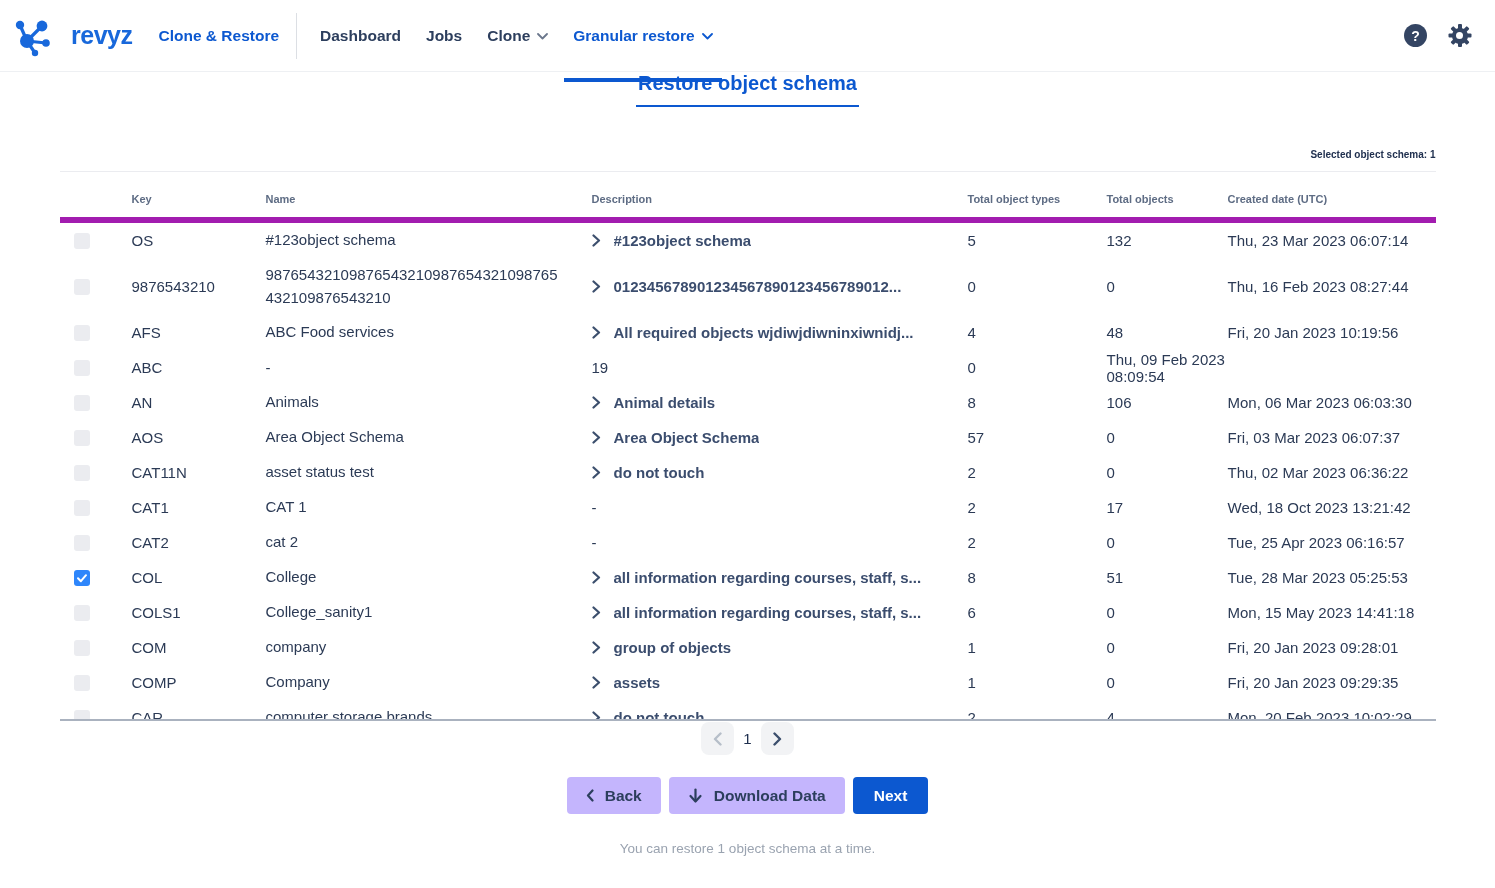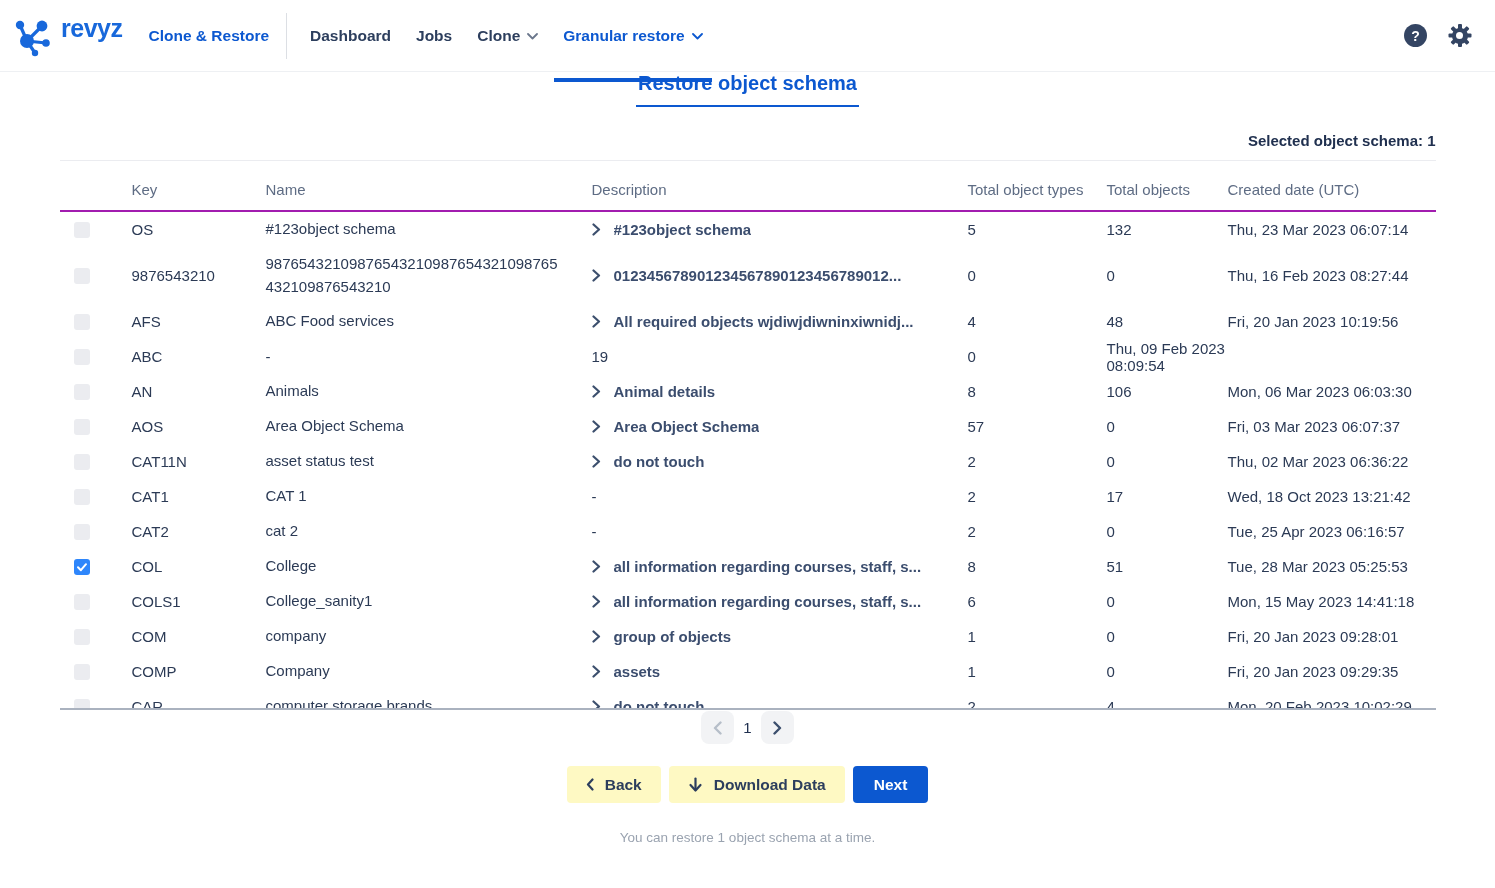--- a/index.html
+++ b/index.html
@@ -13,21 +13,21 @@
     --check-blue:#2e86fb;
   }
   *{box-sizing:border-box}
   html,body{margin:0;padding:0}
   body{
     width:1495px;height:888px;overflow:hidden;background:#fff;
     font-family:"Liberation Sans",sans-serif;color:var(--body-text);
   }
   
   .navbar{height:72px;display:flex;align-items:center;padding:0 24px 0 12px;border-bottom:1px solid #eef0f3}
-  .logo{display:flex;align-items:flex-start;gap:5px;cursor:pointer}
+  .logo{display:flex;align-items:center;gap:15px;cursor:pointer}
   .logo-text{font-size:25px;font-weight:700;color:var(--logo-blue);letter-spacing:-.5px}
   .product-name{margin-left:26px;font-size:15.5px;font-weight:600;color:var(--accent);white-space:nowrap}
   .nav-divider{width:1px;height:46px;background:#dcdfe4;margin:0 14px 0 17px}
   .nav{display:flex;align-items:stretch;height:92px}
   .nav-item{display:flex;align-items:center;gap:7px;padding:0 9px;margin-right:7px;
     font-size:15.5px;font-weight:600;color:#2c3e5d;position:relative;cursor:pointer;white-space:nowrap}
   .nav-item.active{color:var(--accent)}
   .nav-item.active::after{content:"";position:absolute;left:0;right:0;bottom:0;height:4px;background:var(--accent)}
   .nav-item svg{margin-top:2px}
   .nav-right{margin-left:auto;display:flex;align-items:center;gap:21px}
@@ -35,27 +35,27 @@
     display:flex;align-items:center;justify-content:center;font-size:14px;font-weight:700;cursor:pointer}
   .gear{position:relative;width:23px;height:23px;cursor:pointer}
   .gear .tooth{position:absolute;left:9.5px;top:0;width:4px;height:23px;background:var(--navy);border-radius:1px}
   .gear .core{position:absolute;inset:3.5px;background:var(--navy);border-radius:50%}
   .gear .hole{position:absolute;inset:8px;background:#fff;border-radius:50%}
   
   .main{width:1376px;margin:0 auto}
   .title-wrap{text-align:center;}
   .page-title{display:inline-block;margin:0;font-size:20px;font-weight:700;color:var(--accent);
     padding:0 2px 10px 2px;border-bottom:2px solid var(--accent)}
-  .selected-label{text-align:right;font-size:15px;font-weight:700;color:#20304f;
-    margin-top:25px;padding-bottom:11px;border-bottom:1px solid #ebecf0}
+  .selected-label{text-align:right;font-size:10px;font-weight:700;color:#20304f;
+    margin-top:42px;padding-bottom:11px;border-bottom:1px solid #ebecf0}
   
   .table-clip{height:549px;overflow:hidden;border-bottom:2px solid #aab2bf}
   .thead,.trow{display:grid;grid-template-columns:72px 134px 326px 376px 139px 121px 1fr;align-items:center}
-  .thead{height:51px;padding-top:8px;border-bottom:2px solid #a21caf;
-    font-size:15px;font-weight:400;color:var(--header-text)}
+  .thead{height:51px;padding-top:8px;border-bottom:6px solid #a21caf;
+    font-size:11px;font-weight:700;color:var(--header-text)}
   .trow{min-height:35px}
   .cell-check{padding-left:14px}
   .checkbox{width:16px;height:16px;border-radius:3px;background:#ebecf0;
     display:flex;align-items:center;justify-content:center;cursor:pointer}
   .checkbox svg{display:none}
   .checkbox.checked{background:var(--check-blue)}
   .checkbox.checked svg{display:block}
   .cell-key,.cell-name,.cell-num,.cell-date{font-size:15px;color:var(--body-text)}
   .cell-name{max-width:292px;word-break:break-all;line-height:1.5;padding:6px 0}
   .cell-desc{display:flex;align-items:center;gap:13px;padding-right:20px;cursor:pointer}
@@ -65,21 +65,21 @@
   .cell-desc.no-exp .desc-text{font-weight:400;color:var(--body-text)}
   
   .pagination{display:flex;align-items:center;justify-content:center;gap:6px;margin-top:1px}
   .page-btn{width:33px;height:33px;border:none;border-radius:8px;background:#f2f3f5;
     display:flex;align-items:center;justify-content:center;cursor:pointer}
   .page-num{font-size:15px;color:#20304f;padding:0 3px}
   
   .actions{display:flex;justify-content:center;align-items:center;gap:8px;margin-top:22px}
   .btn{height:37px;border:none;border-radius:4px;font-family:inherit;font-size:15.5px;font-weight:600;
     display:flex;align-items:center;gap:11px;padding:0 19px;cursor:pointer}
-  .btn-secondary{background:#fef9c3;color:#2c3e5d}
+  .btn-secondary{background:#c4b5fd;color:#2c3e5d}
   .btn-primary{background:var(--accent);color:#fff;padding:0 21px}
   .footer-note{text-align:center;font-size:13.5px;color:var(--muted);margin-top:27px}
 </style>
 </head>
 <body>
 
 <header class="navbar">
   <div class="logo">
     <svg width="44" height="44" viewBox="0 0 44 44">
       <g stroke="#1868db" stroke-width="3.2">

